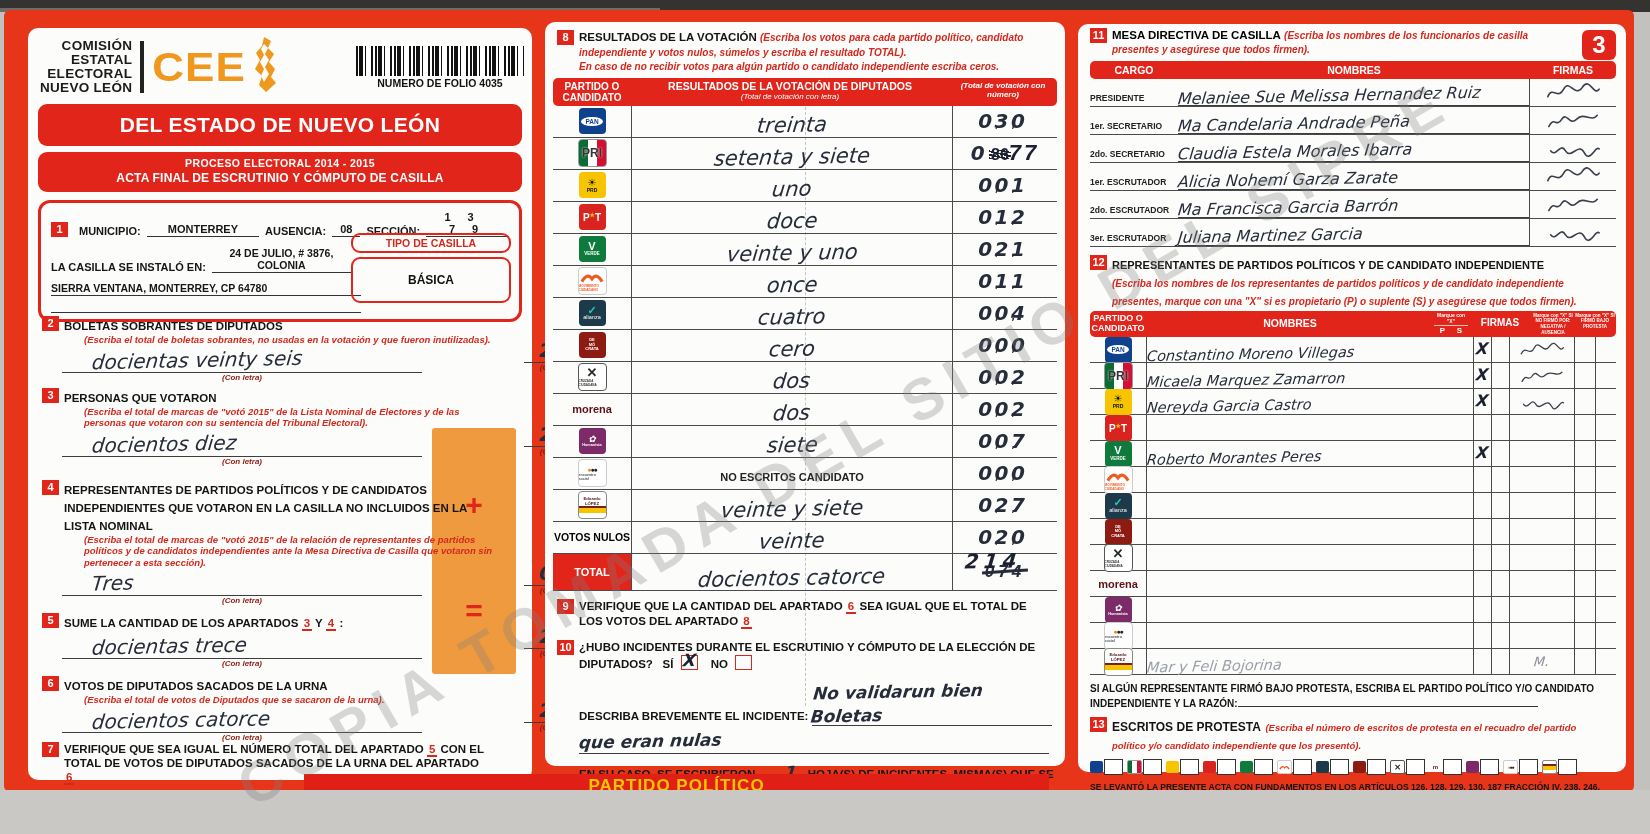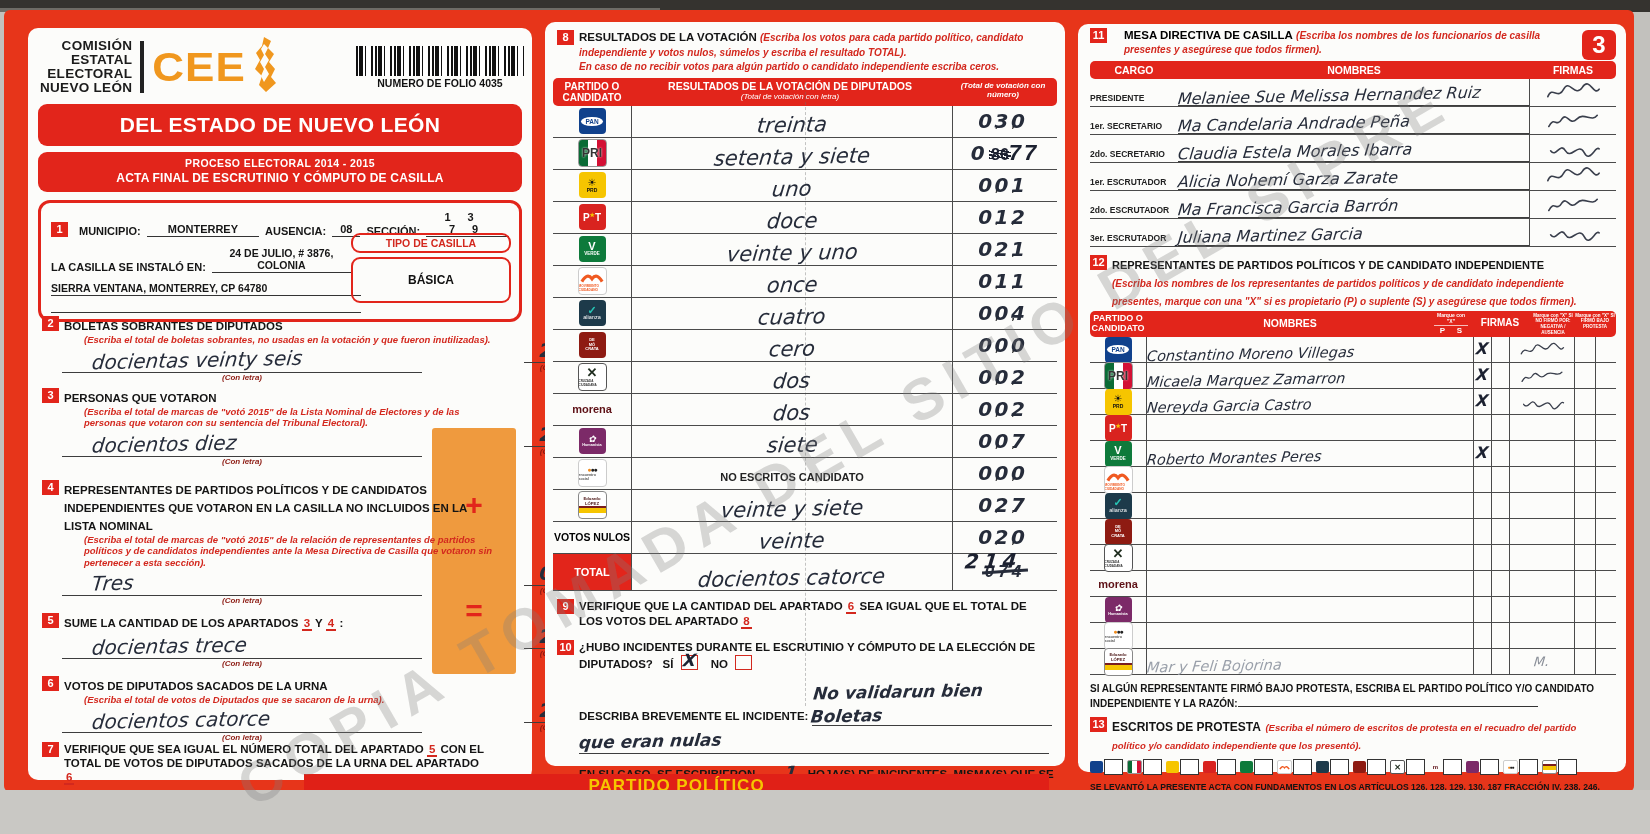--- a/index.html
+++ b/index.html
@@ -495,21 +495,21 @@
             <span class="incline" style="width:46px;text-align:center;"><span class="hw" style="font-size:17px;margin-left:18px;">1</span></span>
             <span>HOJA(S) DE INCIDENTES, MISMA(S) QUE SE ANEXA(N) A LA PRESENTE ACTA.</span>
           </div>
         </div>
       </div>
     </div>
 
     <div class="panel" id="panel-right">
       <div class="r11head">
         <span class="numsq">11</span>
-        <div class="tx" style="font-size:11.5px;width:420px;line-height:1.25;margin-left:12px;">
+        <div class="tx" style="font-size:11.5px;width:420px;line-height:1.25;">
           <b>MESA DIRECTIVA DE CASILLA</b>
           <i class="instr" style="font-size:10px;">(Escriba los nombres de los funcionarios de casilla presentes y asegúrese que todos firmen).</i>
         </div>
         <div class="pageno">3</div>
       </div>
       <div class="t11">
         <div class="t11h">
           <div style="width:88px;">CARGO</div>
           <div style="flex:1;">NOMBRES</div>
           <div style="width:86px;">FIRMAS</div>

